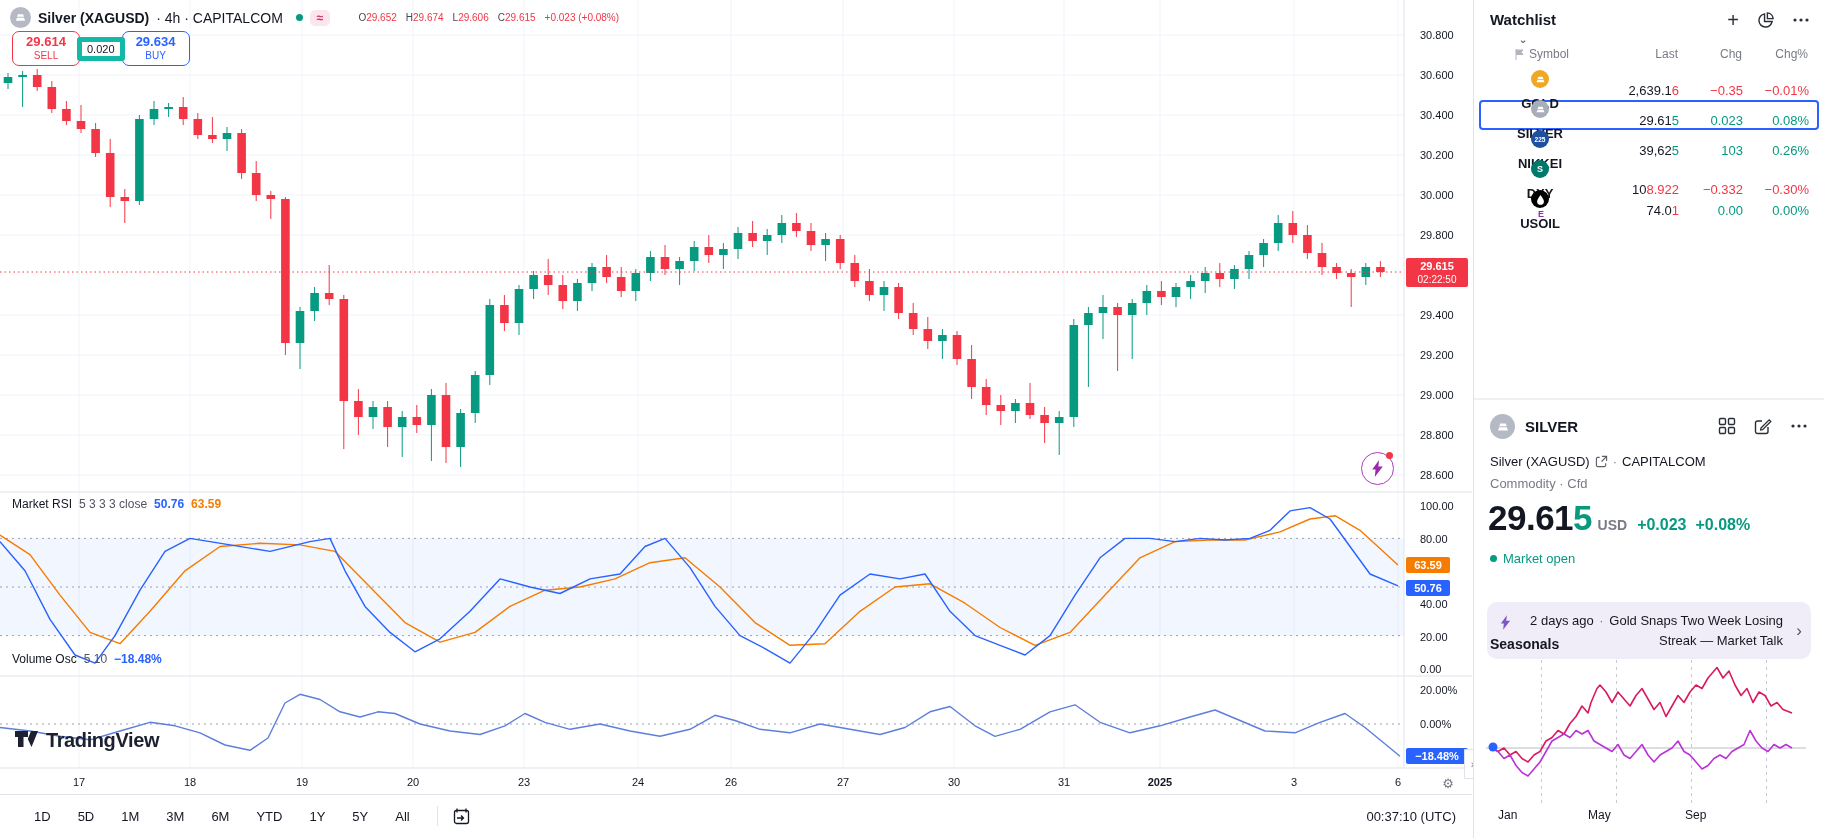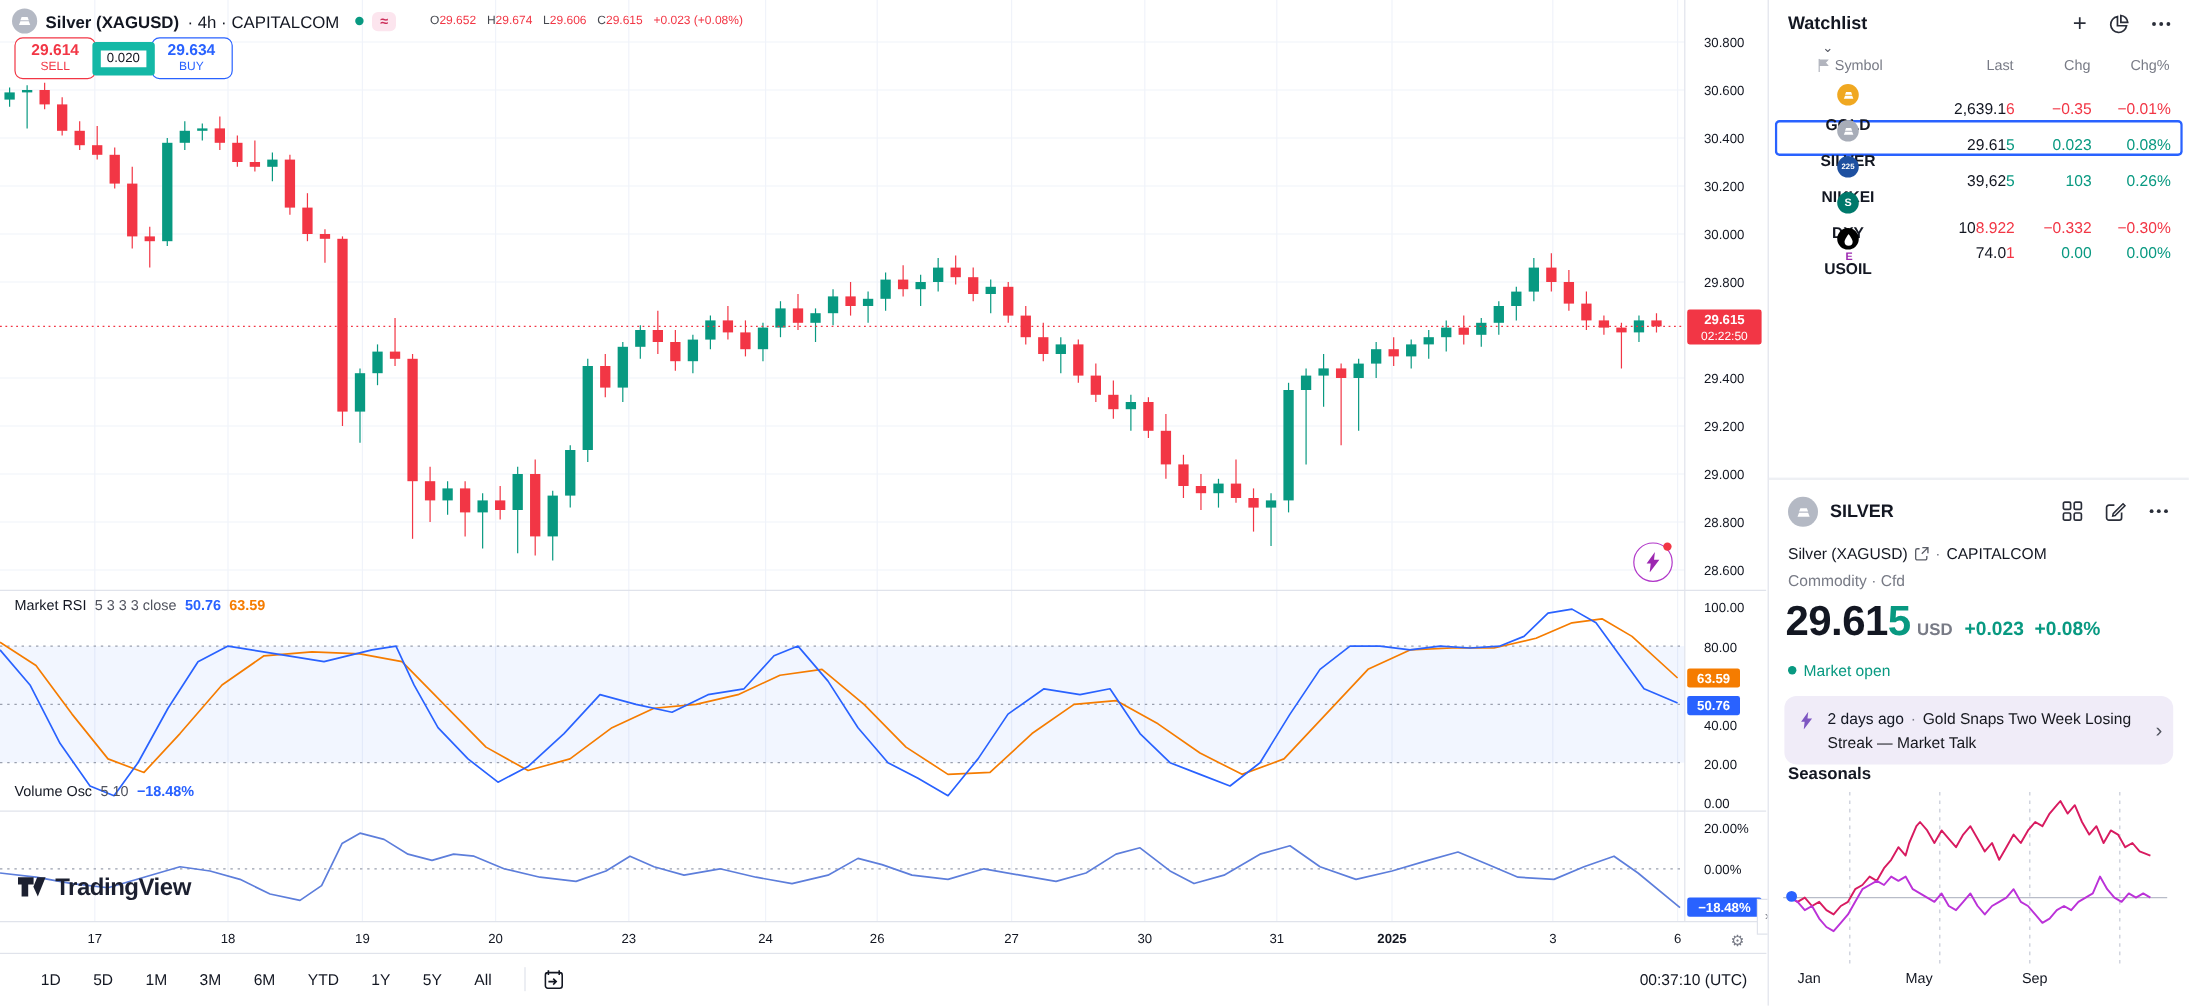--- a/index.html
+++ b/index.html
@@ -16,21 +16,21 @@
   .approx-pill{background:#fce5ee;color:#cc2f5a;font-weight:700;font-size:12px;padding:1px 7px;border-radius:5px;}
   .ohlc{display:flex;gap:9px;font-size:10px;margin-left:21px;align-items:flex-start;}
   .ohlc .grp .pre{color:#45484f;}
   .ohlc .dnv{color:#f23645;}
   .bs-widget{position:absolute;left:12px;top:31px;display:flex;align-items:center;}
   .bs-box{width:66px;border:1px solid;border-radius:7px;text-align:center;padding:3px 0 4px;background:#fff;line-height:1.15;}
   .bs-box .p{font-size:13px;font-weight:600;}
   .bs-box .l{font-size:10px;}
   .bs-sell{border-color:#f23645;color:#f23645;}
   .bs-buy{border-color:#2962ff;color:#2962ff;}
-  .bs-spread{font-size:11px;color:#131722;background:#fff;border:7px solid #14b8a6;border-radius:3px;padding:1px 5px;margin:0 -3px;z-index:2;}
+  .bs-spread{font-size:11px;color:#131722;background:#fff;border:5px solid #14b8a6;border-radius:3px;padding:1px 5px;margin:0 -3px;z-index:2;}
   .ind-legend{position:absolute;display:flex;gap:7px;font-size:12px;align-items:center;white-space:nowrap;}
   .ind-legend .ttl{color:#131722;}
   .ind-legend .params{color:#50535e;}
   .c-blue{color:#2962ff;font-weight:600;}
   .c-org{color:#f57c00;font-weight:600;}
   .tv-logo{position:absolute;left:14px;top:729px;display:flex;align-items:center;gap:7px;font-size:20px;font-weight:800;color:#1c2030;letter-spacing:-0.4px;}
   .bolt-btn{position:absolute;left:1361px;top:452px;width:33px;height:33px;border:1.8px solid #b138c9;border-radius:50%;background:#fff;display:flex;align-items:center;justify-content:center;box-sizing:border-box;}
   .bolt-btn .reddot{position:absolute;right:0px;top:-1px;width:7px;height:7px;border-radius:50%;background:#f23645;}
   .toolbar{position:absolute;left:0;top:794px;width:1472px;height:43px;border-top:1px solid #e0e3eb;display:flex;align-items:center;padding-left:34px;box-sizing:border-box;font-size:13px;color:#131722;background:#fff;}
   .toolbar .rng{margin-right:27px;cursor:pointer;}
@@ -63,21 +63,21 @@
   .d-sub{position:absolute;left:16px;top:454px;font-size:13px;display:flex;align-items:center;gap:5px;}
   .d-sub .sep{color:#787b86;}
   .d-type{position:absolute;left:16px;top:476px;font-size:13px;color:#787b86;}
   .d-price{position:absolute;left:14px;top:498px;display:flex;align-items:baseline;}
   .d-price .big{font-size:35px;font-weight:700;letter-spacing:-0.5px;}
   .d-price .big-tint{font-size:35px;font-weight:700;color:#089981;}
   .d-price .cur{font-size:14px;color:#787b86;font-weight:600;margin:0 10px 0 5px;}
   .d-price .chg{font-size:16px;font-weight:600;color:#089981;margin-right:9px;}
   .d-open{position:absolute;left:16px;top:551px;font-size:13px;color:#089981;display:flex;align-items:center;gap:6px;}
   .d-open .dot{width:7px;height:7px;border-radius:50%;background:#089981;}
-  .d-news{position:absolute;left:13px;right:13px;top:580px;background:#f0ecf8;border-radius:10px;padding:9px 28px 9px 36px;font-size:13px;line-height:1.5;color:#16181e;box-sizing:border-box;}
+  .d-news{position:absolute;left:13px;right:13px;top:602px;background:#f0ecf8;border-radius:10px;padding:9px 28px 9px 36px;font-size:13px;line-height:1.5;color:#16181e;box-sizing:border-box;text-align:right;}
   .d-news .bolt{position:absolute;left:13px;top:13px;}
   .d-news .age{color:#131722;}
   .d-news .nsep{color:#787b86;padding:0 2px;}
   .d-news .chev{position:absolute;right:9px;top:50%;transform:translateY(-50%);color:#50535e;font-size:17px;}
   .d-seas-title{position:absolute;left:16px;top:636px;font-size:14px;font-weight:700;}
   #seasonal-svg{position:absolute;left:10px;top:658px;}
   .seas-month{position:absolute;top:808px;font-size:12px;color:#131722;}
 </style>
 </head>
 <body>

